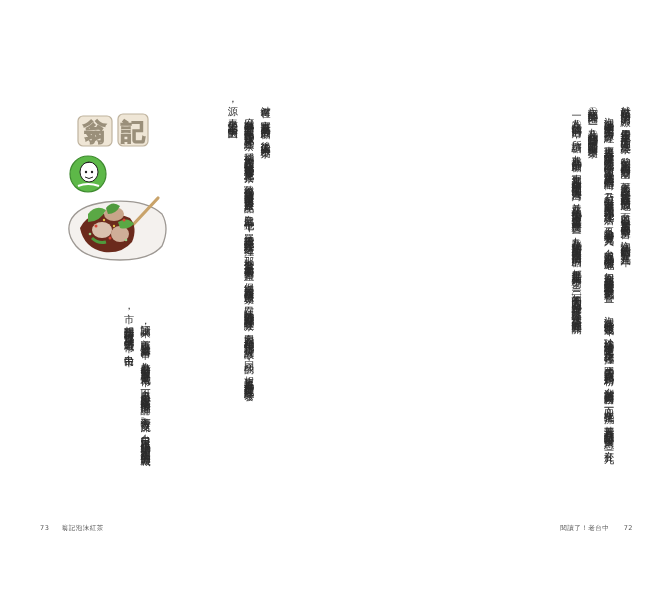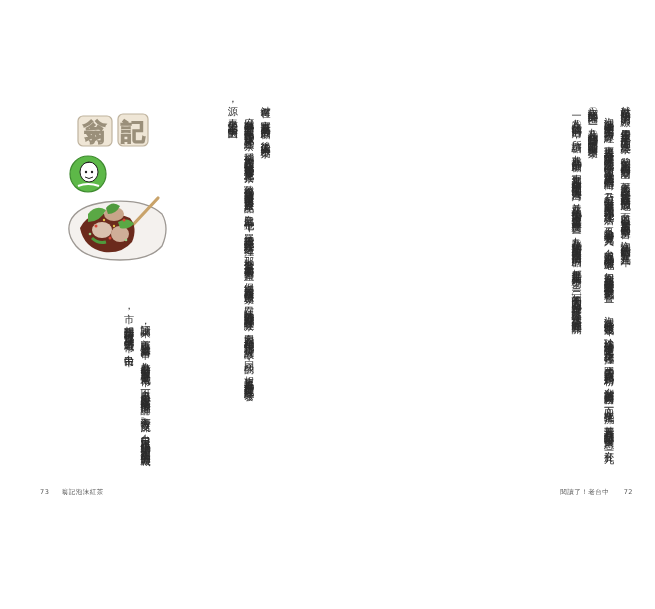--- a/index.html
+++ b/index.html
@@ -32,21 +32,21 @@
     .vtext p.indent::before { content: "\3000"; }
 
     
     .lp-top { right: 54px; top: 98px; height: 290px; }
     .lp-bottom { right: 174px; top: 305px; height: 150px; }
 
     
     .rp-main { right: 22px; top: 98px; height: 350px; }
 
     .footer {
-      position: absolute; top: 488px;
+      position: absolute; top: 524px;
       font-family: "DejaVu Sans", "Liberation Sans", sans-serif;
       font-size: 6.5px; color: #555;
       letter-spacing: 0.5px;
     }
     .footer-left { left: 40px; }
     .footer-left .num { margin-right: 10px; }
     .footer-right { right: 22px; }
     .footer-right .num { margin-left: 12px; margin-top: 36px; }
 
     

